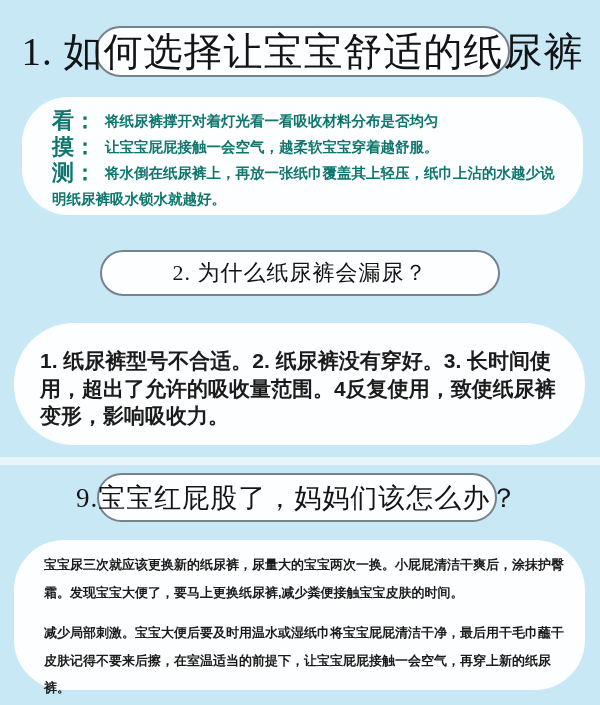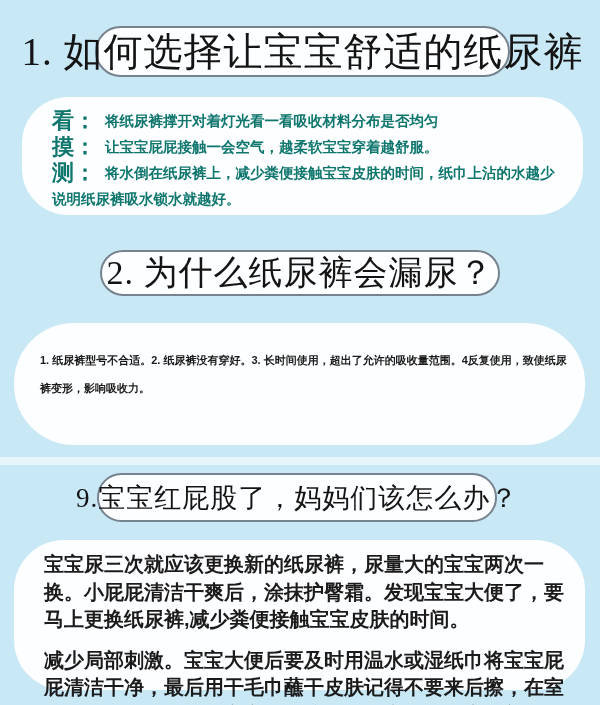--- a/index.html
+++ b/index.html
@@ -28,21 +28,21 @@
     border-radius: 40px;
     display: flex;
     align-items: center;
     justify-content: center;
     font-family: "Liberation Serif", serif;
     color: #141414;
     letter-spacing: 1px;
     white-space: nowrap;
   }
   .pill-1 { left: 95px;  top: 26px;  width: 415px; height: 51px; font-size: 39px; }
-  .pill-2 { left: 100px; top: 250px; width: 400px; height: 46px; font-size: 34px; }
+  .pill-2 { left: 100px; top: 250px; width: 400px; height: 46px; font-size: 22px; }
   .pill-3 { left: 97px;  top: 473px; width: 400px; height: 49px; font-size: 27px; }
 
   .card {
     position: absolute;
     background: #fdfeff;
   }
   .card-1 {
     left: 22px; top: 97px;
     width: 561px; height: 118px;
     border-radius: 46px;
@@ -67,48 +67,48 @@
     line-height: 26px;
     color: #0f766e;
   }
   .tip-label {
     font-size: 22px;
     font-weight: bold;
     margin-right: 9px;
     vertical-align: -2px;
   }
   .para {
-    font-size: 20px;
+    font-size: 13px;
     font-weight: bold;
     line-height: 27.5px;
     color: #1b1b1b;
     margin-bottom: 13px;
   }
-  .card-2 .para { font-size: 11px; }
+  .card-2 .para { font-size: 21px; }
 </style>
 </head>
 <body>
 
 <div class="canvas">
 
   <div class="seam"></div>
 
   <div class="pill pill-1">
     <span>1. 如何选择让宝宝舒适的纸尿裤</span>
   </div>
 
   <div class="card card-1">
     <p class="tip">
       <span class="tip-label">看：</span><span>将纸尿裤撑开对着灯光看一看吸收材料分布是否均匀</span>
     </p>
     <p class="tip">
       <span class="tip-label">摸：</span><span>让宝宝屁屁接触一会空气，越柔软宝宝穿着越舒服。</span>
     </p>
     <p class="tip">
-      <span class="tip-label">测：</span><span>将水倒在纸尿裤上，减少粪便接触宝宝皮肤的时间，纸巾上沾的水越少说明纸尿裤吸水锁水就越好。</span>
+      <span class="tip-label">测：</span><span>将水倒在纸尿裤上，再放一张纸巾覆盖其上轻压，纸巾上沾的水越少说明纸尿裤吸水锁水就越好。</span>
     </p>
   </div>
 
   <div class="pill pill-2">
     <span>2. 为什么纸尿裤会漏尿？</span>
   </div>
 
   <div class="card card-2">
     <p class="para">1. 纸尿裤型号不合适。2. 纸尿裤没有穿好。3. 长时间使用，超出了允许的吸收量范围。4反复使用，致使纸尿裤变形，影响吸收力。</p>
   </div>

